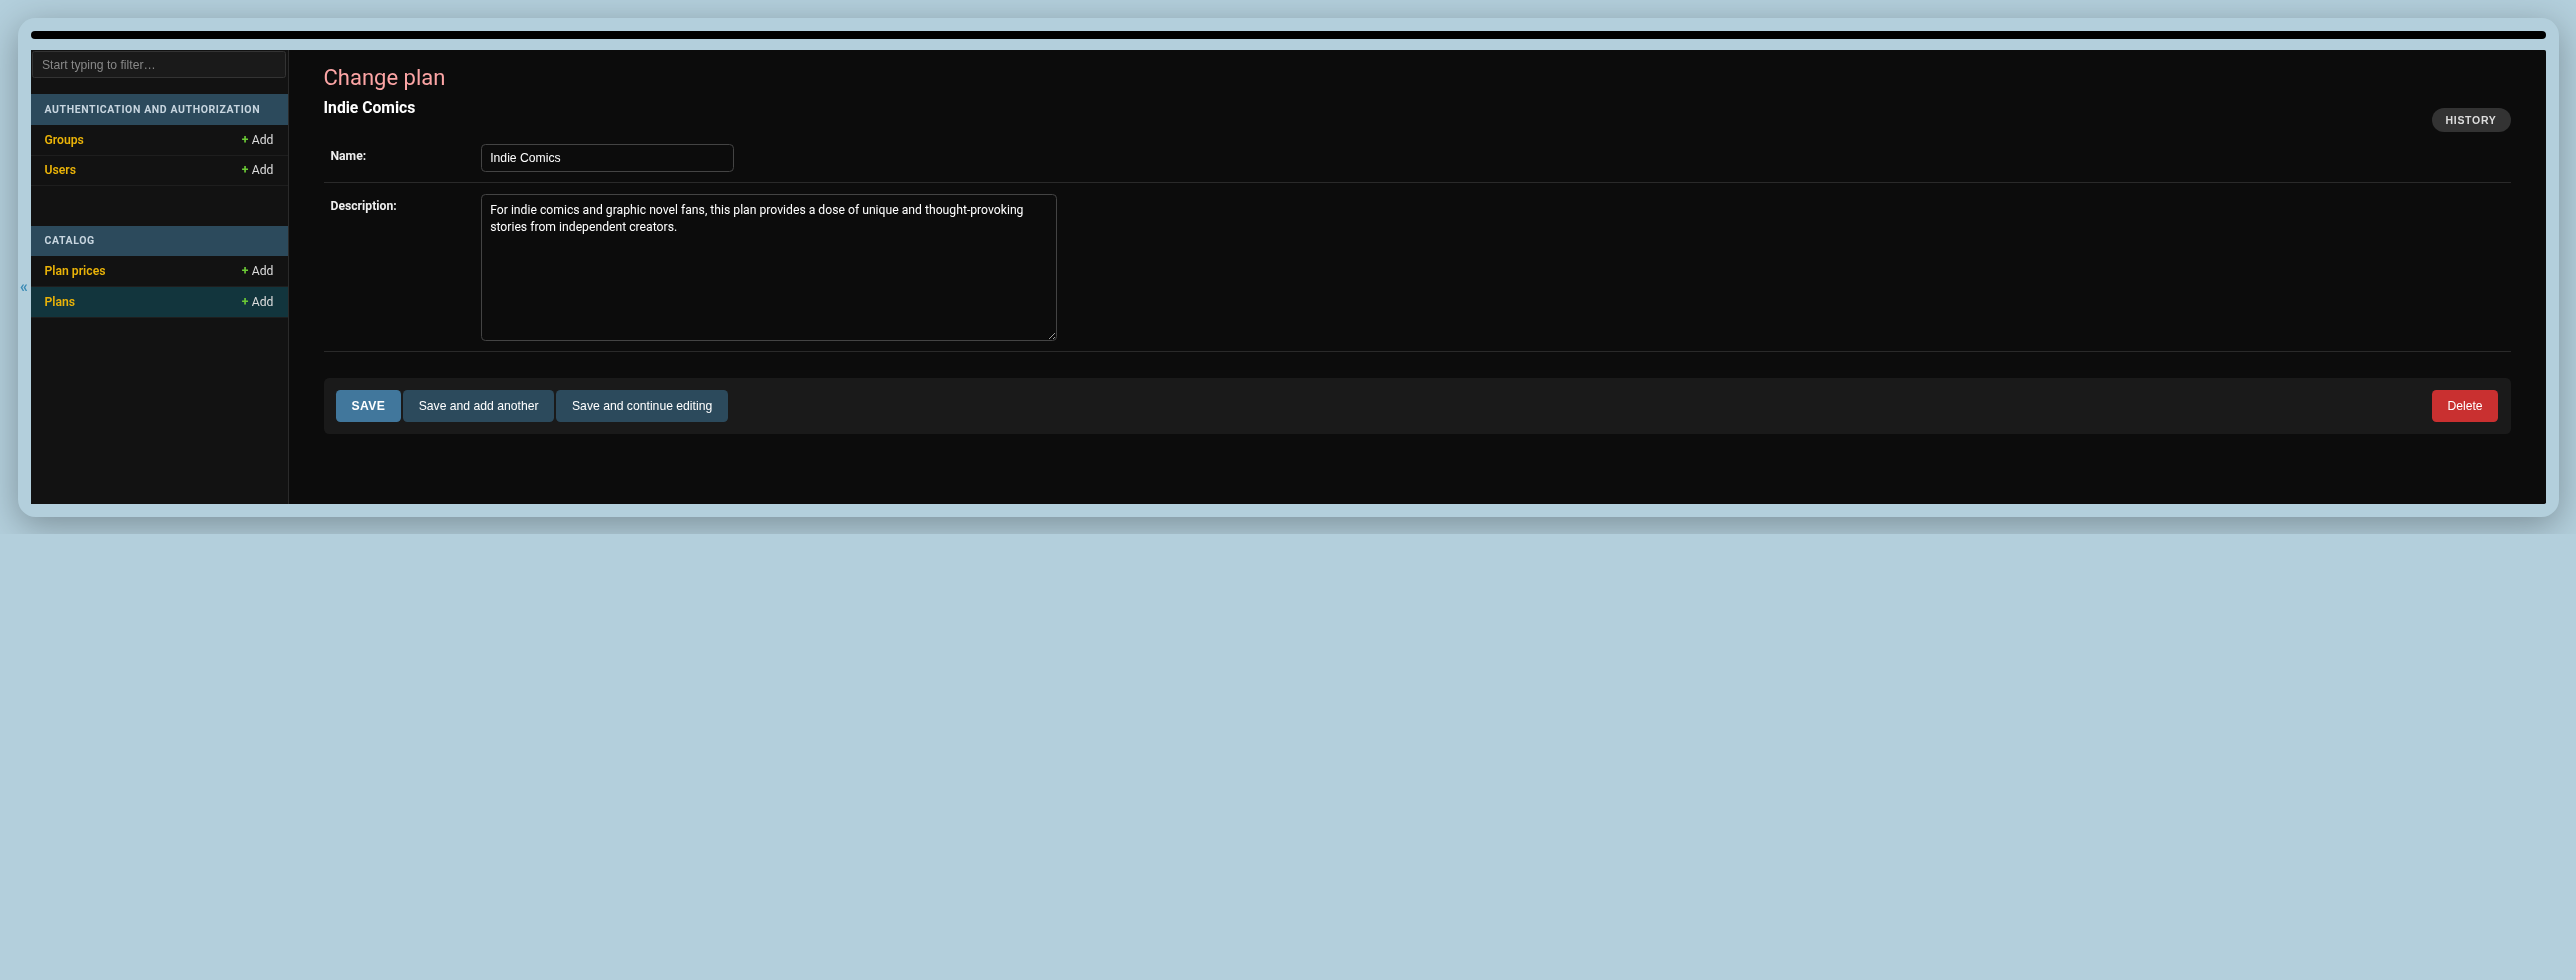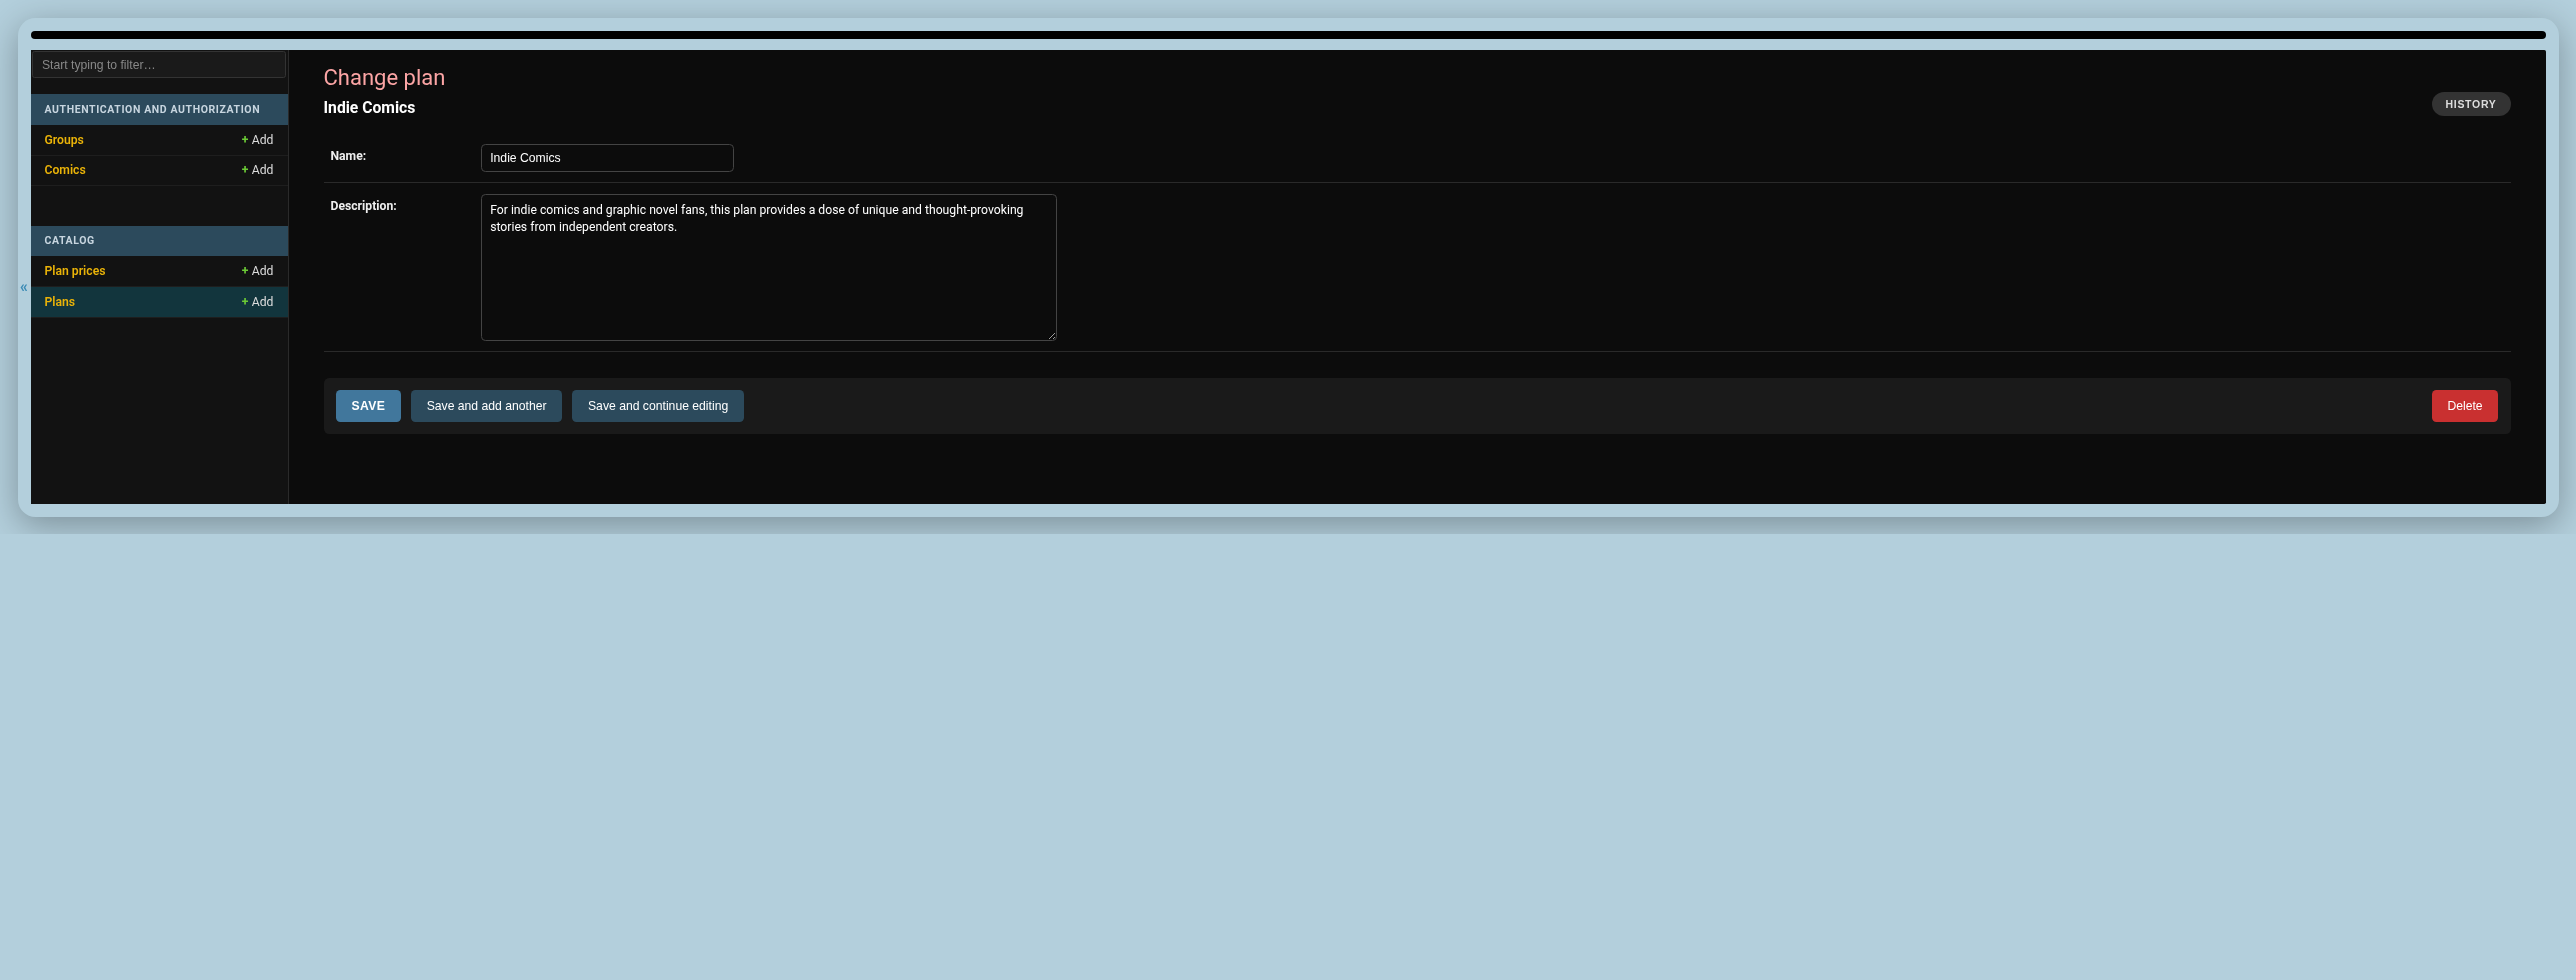--- a/index.html
+++ b/index.html
@@ -106,21 +106,21 @@
       position: relative;
     }
     .page-title {
       font-size: 22px;
       font-weight: 400;
       color: #fca5a5;
       margin-bottom: 8px;
     }
     .history-btn {
       position: absolute;
-      top: 42px;
+      top: 58px;
       right: 35px;
       background: #333;
       color: #ddd;
       font-size: 10.5px;
       font-weight: 600;
       letter-spacing: 0.7px;
       padding: 6.1px 14px;
       border-radius: 15.7px;
       border: none;
       cursor: pointer;
@@ -170,21 +170,21 @@
       line-height: 1.4;
       resize: both;
     }
     .action-bar {
       margin-top: 26px;
       background: #1a1a1a;
       border-radius: 5.2px;
       padding: 12.2px;
       display: flex;
       align-items: flex-end;
-      gap: 10px;
+      gap: 2px;
     }
     .btn {
       border: none;
       border-radius: 4.4px;
       padding: 8.7px 15.7px;
       font-size: 12.2px;
       color: #fff;
       cursor: pointer;
     }
     .btn-primary {
@@ -213,21 +213,21 @@
 
       <div class="section-head">AUTHENTICATION AND AUTHORIZATION</div>
       <div class="nav-row">
         <span class="nav-link">Groups</span>
         <span class="add-link">
           <span class="plus-icon">+</span>
           <span>Add</span>
         </span>
       </div>
       <div class="nav-row">
-        <span class="nav-link">Comics</span>
+        <span class="nav-link">Users</span>
         <span class="add-link">
           <span class="plus-icon">+</span>
           <span>Add</span>
         </span>
       </div>
 
       <div class="section-gap"></div>
 
       <div class="section-head">CATALOG</div>
       <div class="nav-row">

